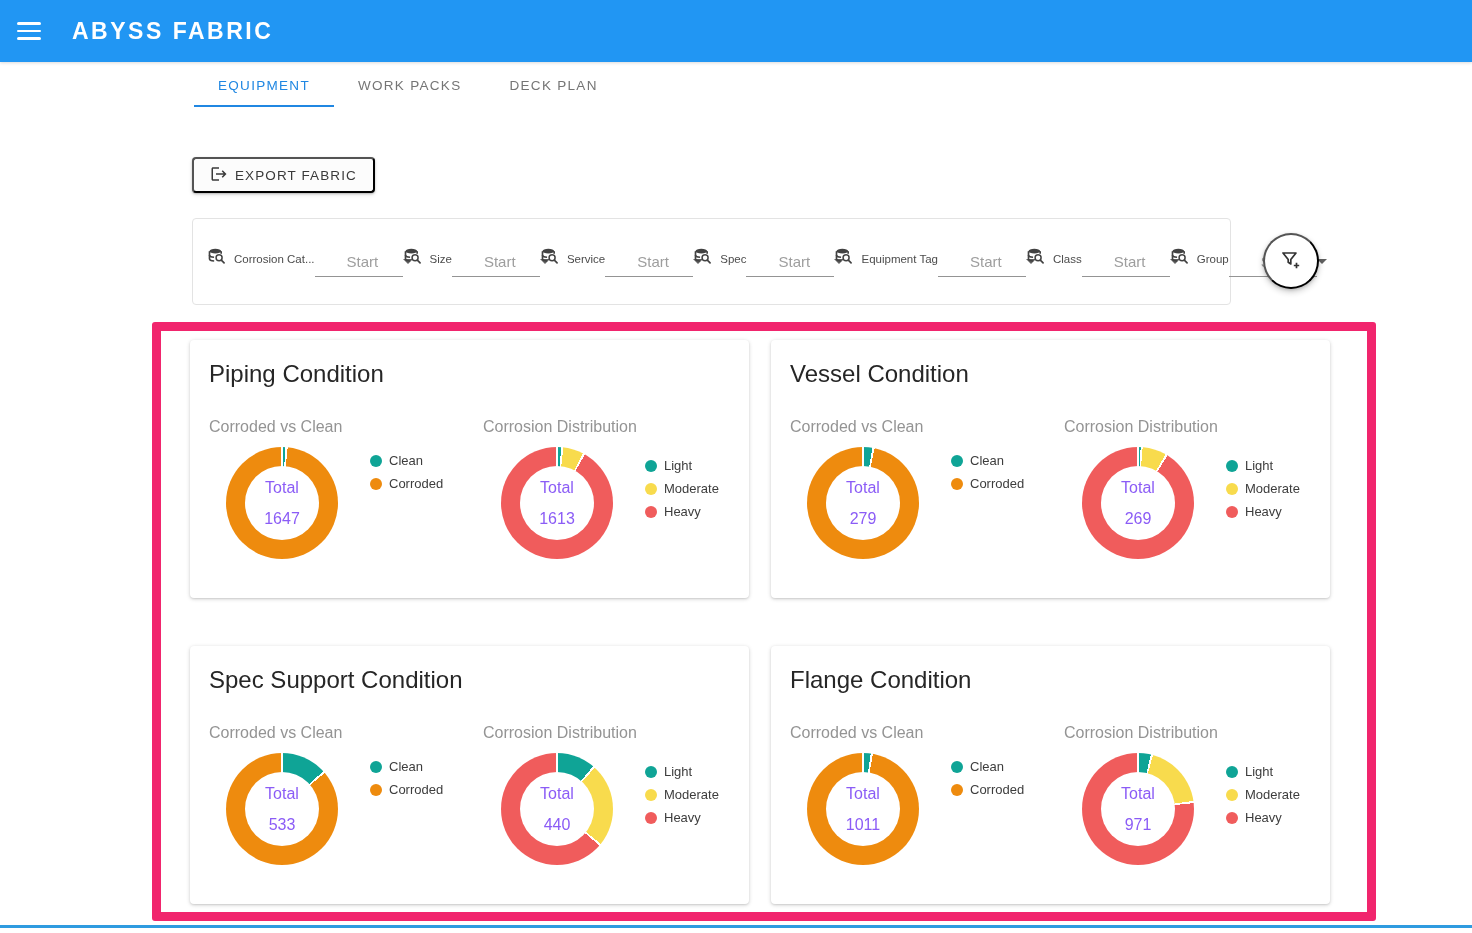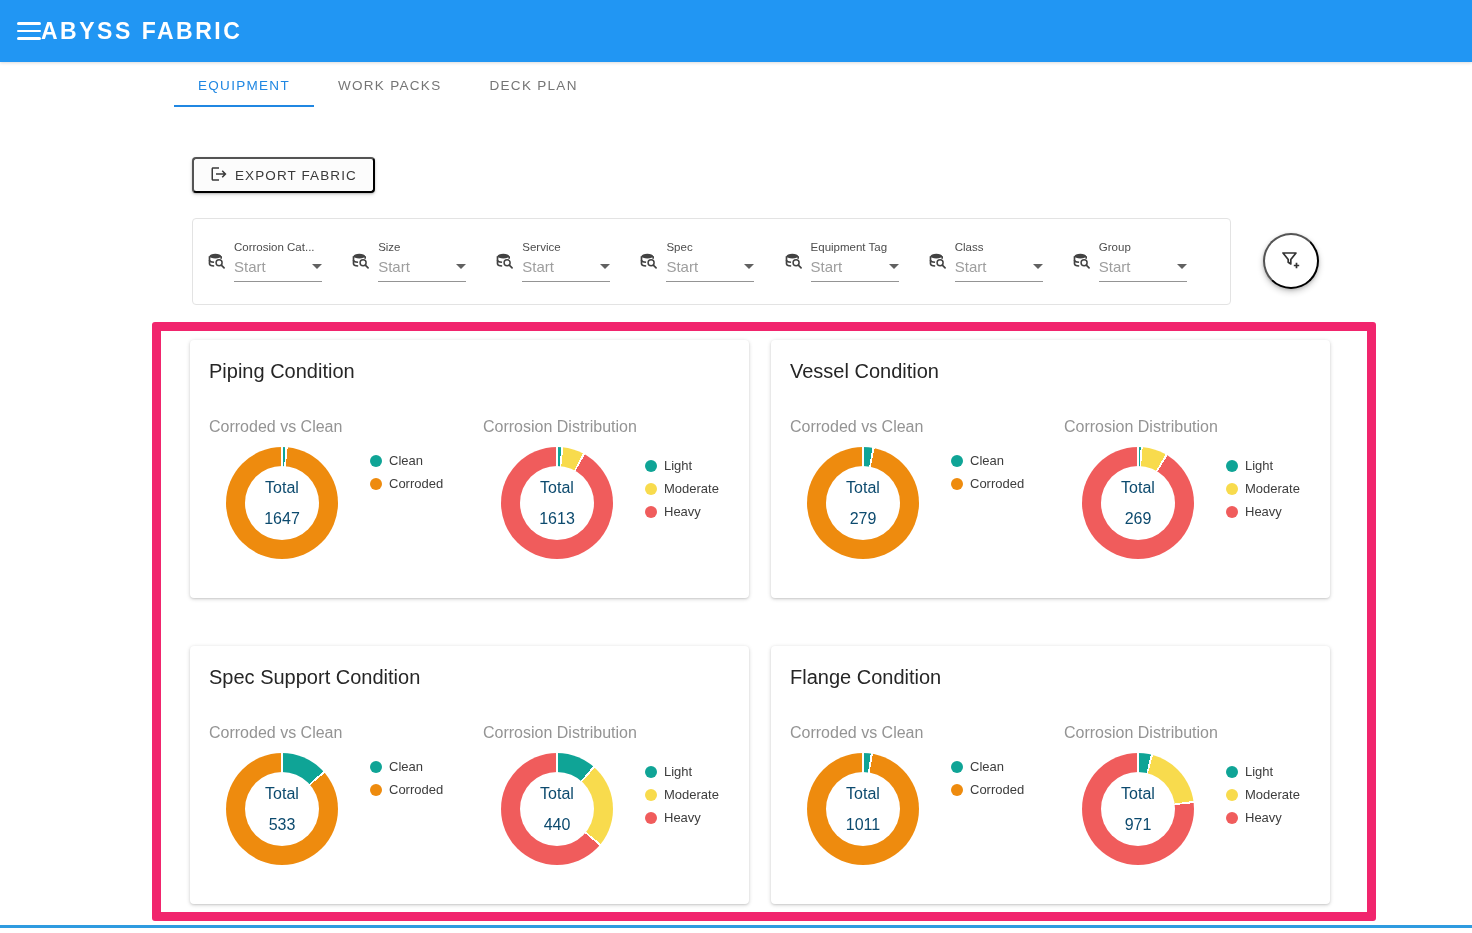--- a/index.html
+++ b/index.html
@@ -13,76 +13,76 @@
 
   
   .appbar {
     position: absolute; top: 0; left: 0; width: 1472px; height: 62px;
     background: #2196F3; display: flex; align-items: center;
     box-shadow: 0 1px 3px rgba(0,0,0,.15);
   }
   .menu-btn { margin-left: 17px; width: 24px; height: 18px; display: flex;
     flex-direction: column; justify-content: space-between; cursor: pointer; }
   .menu-btn span { display: block; height: 2.6px; background: #fff; border-radius: 2px; }
-  .logo { color: #fff; font-size: 23px; font-weight: 700; letter-spacing: 2.5px; }
-
-  
-  .tabs { position: absolute; top: 65px; left: 174px; display: flex; height: 42px; }
+  .logo { color: #fff; font-size: 23px; font-weight: 700; letter-spacing: 2.5px; margin-left: 31px; }
+
+  
+  .tabs { position: absolute; top: 65px; left: 194px; display: flex; height: 42px; }
   .tab { padding: 0 24px; display: flex; align-items: center; font-size: 13.5px;
     letter-spacing: 1.3px; color: #757575; font-weight: 500; cursor: pointer;
     border-bottom: 2px solid transparent; }
   .tab.active { border-bottom: 2px solid currentColor; }
 
   
   .toolbar { position: absolute; top: 157px; left: 192px; display: flex; gap: 3px; }
   .btn { height: 36px; background: #fcfcfc; border-radius: 4px;
     box-shadow: 0 1px 2px rgba(0,0,0,.22), 0 2px 4px rgba(0,0,0,.10);
     display: flex; align-items: center; padding: 0 16px; font-size: 13.5px;
     font-weight: 500; letter-spacing: 1.1px; color: #3a3a3a; gap: 7px; cursor: pointer; }
 
   
   .filter-panel { position: absolute; top: 218px; left: 192px; width: 1039px; height: 87px;
     border: 1px solid #e3e3e3; border-radius: 4px; background: #fff;
     display: flex; align-items: center; padding: 0 14px; }
   .field { flex: 1; display: flex; align-items: flex-end; gap: 7px; }
   .field-icon { flex: 0 0 auto; padding-bottom: 6px; }
-  .field-col { display: flex; flex-direction: column; }
+  .field-col { display: flex; flex-direction: row; }
   .field-label { font-size: 11.5px; color: #4c4c4c; margin-bottom: 5px; white-space: nowrap; }
   .input-row { display: flex; align-items: center; justify-content: space-between;
     border-bottom: 1px solid #949494; padding-bottom: 6px; width: 88px; }
   .input-row input { border: none; outline: none; width: 56px; font-size: 15px;
-    color: #9e9e9e; background: transparent; font-family: "Liberation Sans", sans-serif; }
+    color: #9e9e9e; background: transparent; font-family: "Liberation Sans", sans-serif; margin-left: 32px; }
   .input-row input::placeholder { color: #9e9e9e; opacity: 1; }
   .caret { width: 0; height: 0; border-left: 5px solid transparent;
     border-right: 5px solid transparent; border-top: 5px solid #616161; cursor: pointer; }
 
   
   .fab { position: absolute; top: 233px; left: 1263px; width: 56px; height: 56px;
     border-radius: 50%; background: #fff; cursor: pointer;
     box-shadow: 0 3px 6px rgba(0,0,0,.20), 0 1px 3px rgba(0,0,0,.16);
     display: flex; align-items: center; justify-content: center; }
 
   
   .pink-frame { position: absolute; top: 322px; left: 152px; width: 1224px; height: 599px;
     border: 9px solid #F1256D; border-radius: 3px; pointer-events: none; }
 
   
   .card { position: absolute; width: 559px; height: 258px; background: #fff;
     border-radius: 4px; box-shadow: 0 1px 4px rgba(0,0,0,.16), 0 1px 2px rgba(0,0,0,.10); }
-  .card-title { position: absolute; left: 19px; top: 20px; font-size: 20px;
+  .card-title { position: absolute; left: 19px; top: 20px; font-size: 24px;
     font-weight: 500; color: #262626; }
   .chart-sub { position: absolute; top: 78px; font-size: 16px; color: #949494; }
   .chart-sub.s1 { left: 19px; }
   .chart-sub.s2 { left: 293px; }
   .donut { position: absolute; top: 107px; width: 112px; height: 112px; border-radius: 50%; }
   .donut.d1 { left: 36px; }
   .donut.d2 { left: 311px; }
   .hole { position: absolute; inset: 19px; background: #fff; border-radius: 50%;
     display: flex; flex-direction: column; align-items: center; justify-content: center; gap: 15px; }
-  .t-label, .t-val { font-size: 16px; color: #0c4a6e; line-height: 1; }
+  .t-label, .t-val { font-size: 16px; color: #8b5cf6; line-height: 1; }
   .legend { position: absolute; display: flex; flex-direction: column; gap: 8px; }
   .legend.l1 { left: 180px; top: 113px; }
   .legend.l2 { left: 455px; top: 118px; }
   .legend-item { display: flex; align-items: center; gap: 7px; font-size: 13px;
     color: #3d3d3d; cursor: pointer; }
   .swatch { width: 12px; height: 12px; border-radius: 50%; flex: 0 0 auto; }
 
   .bottom-line { position: absolute; left: 0; top: 925px; width: 1472px; height: 3px; background: #2E9BE0; }
 </style>
 </head>

